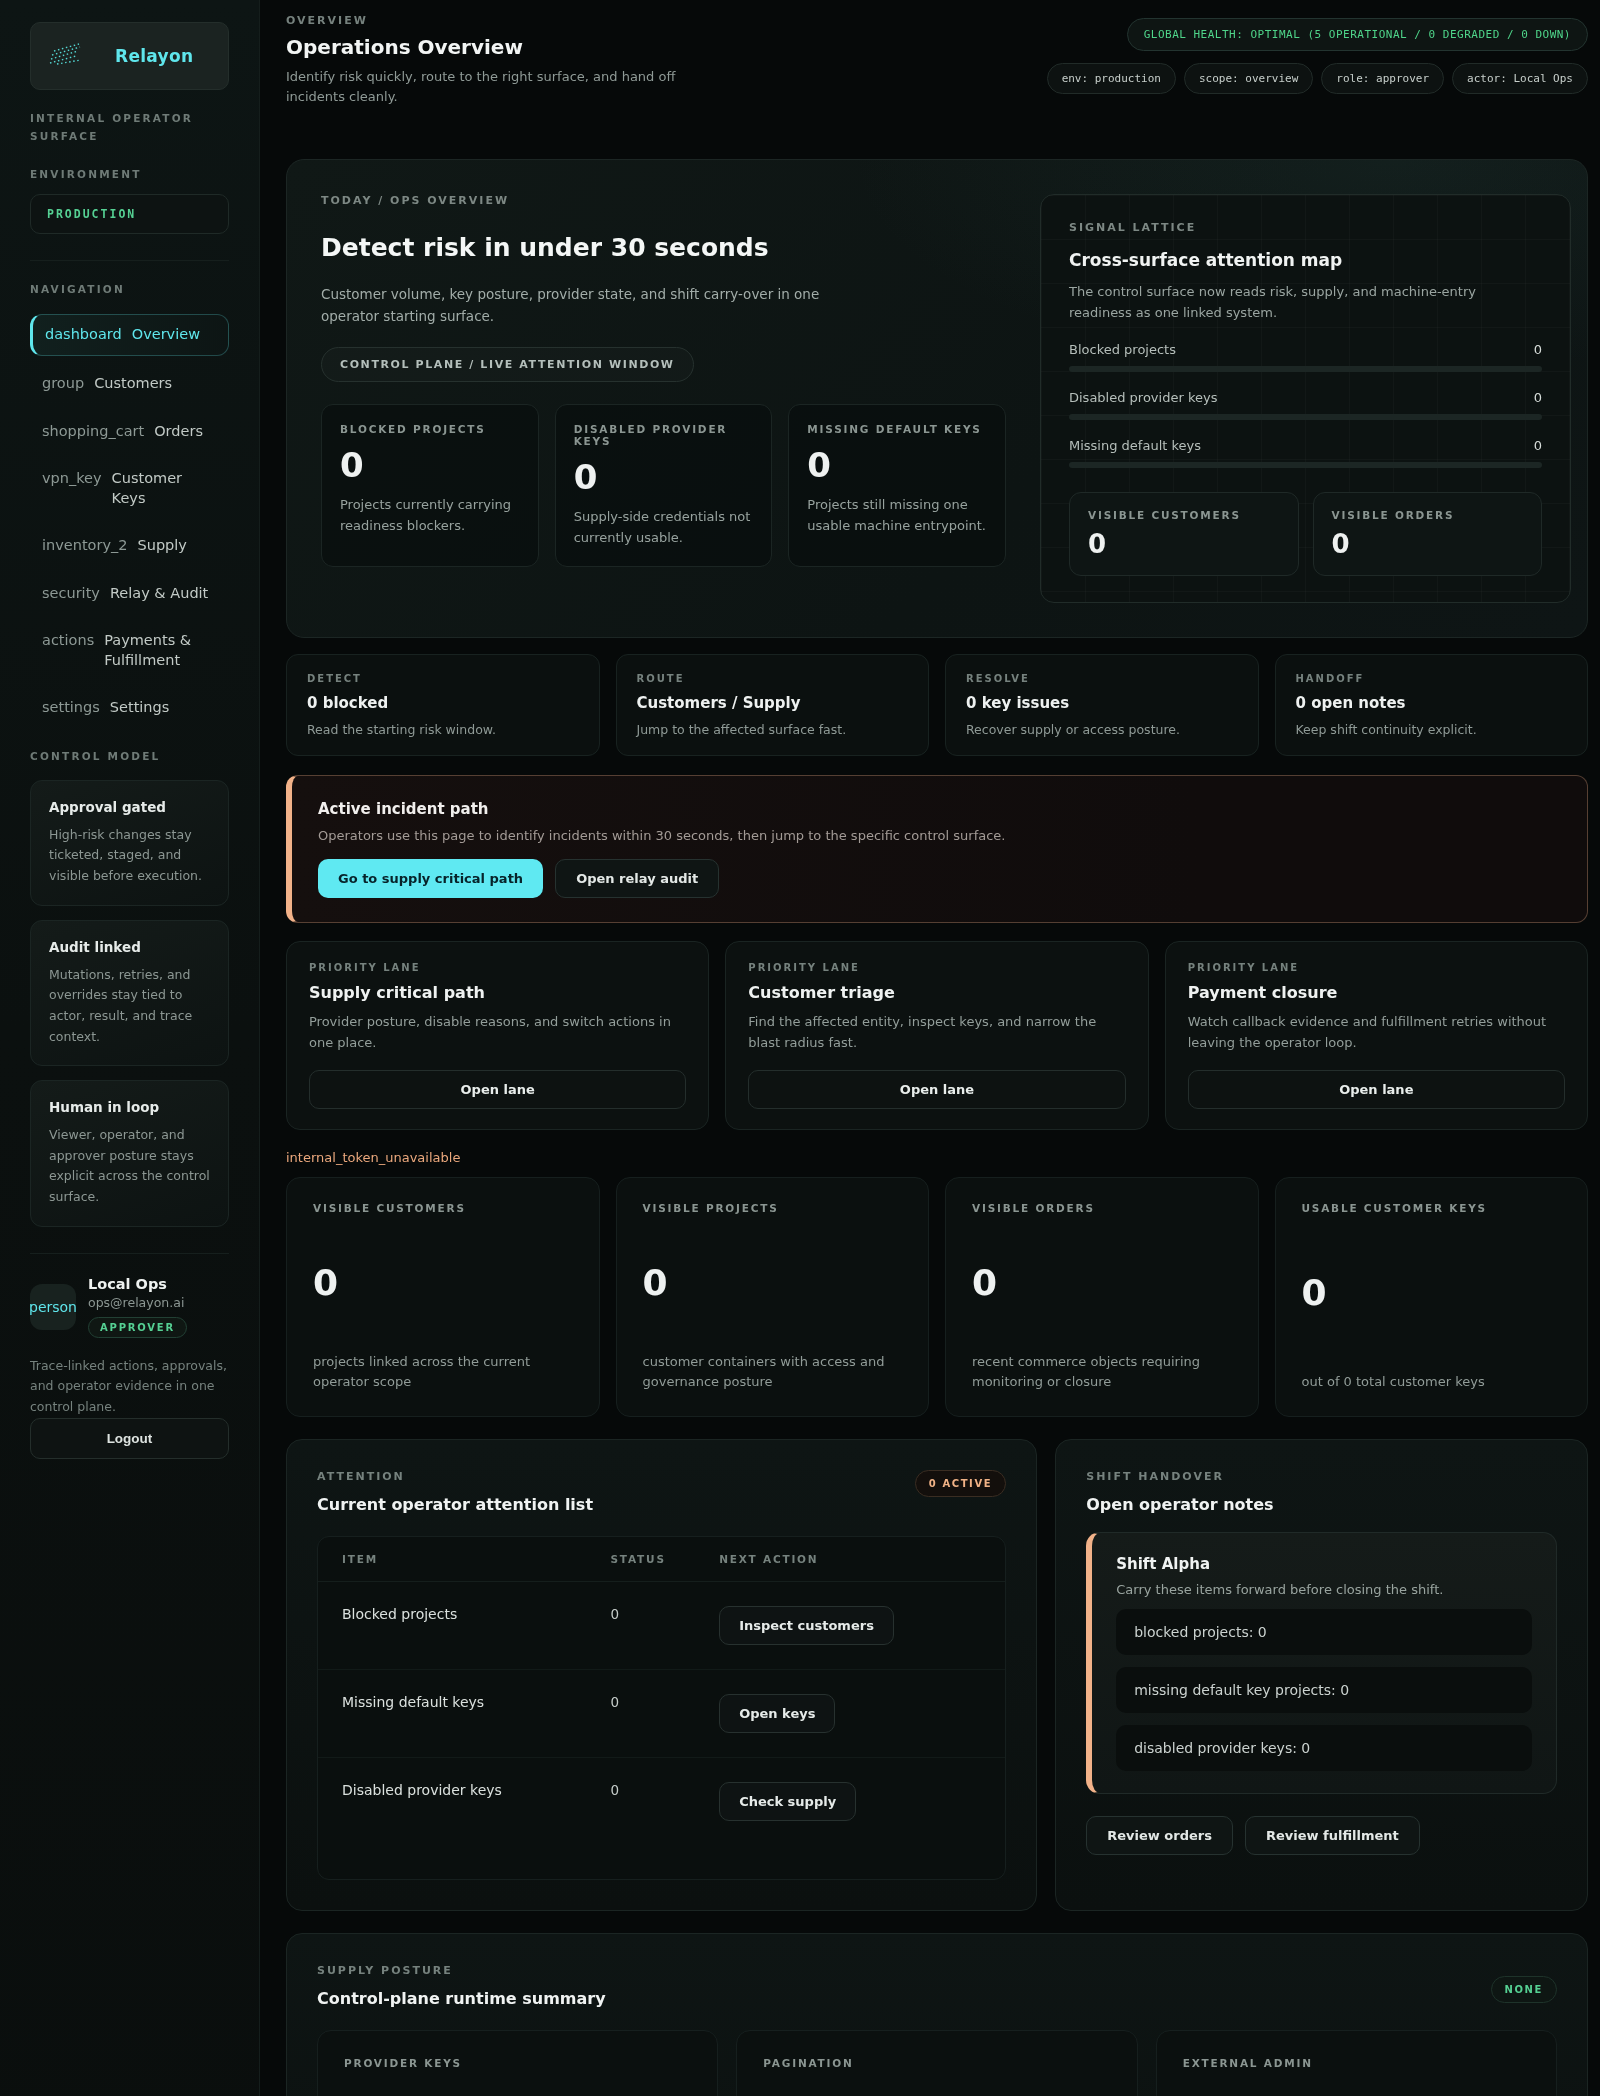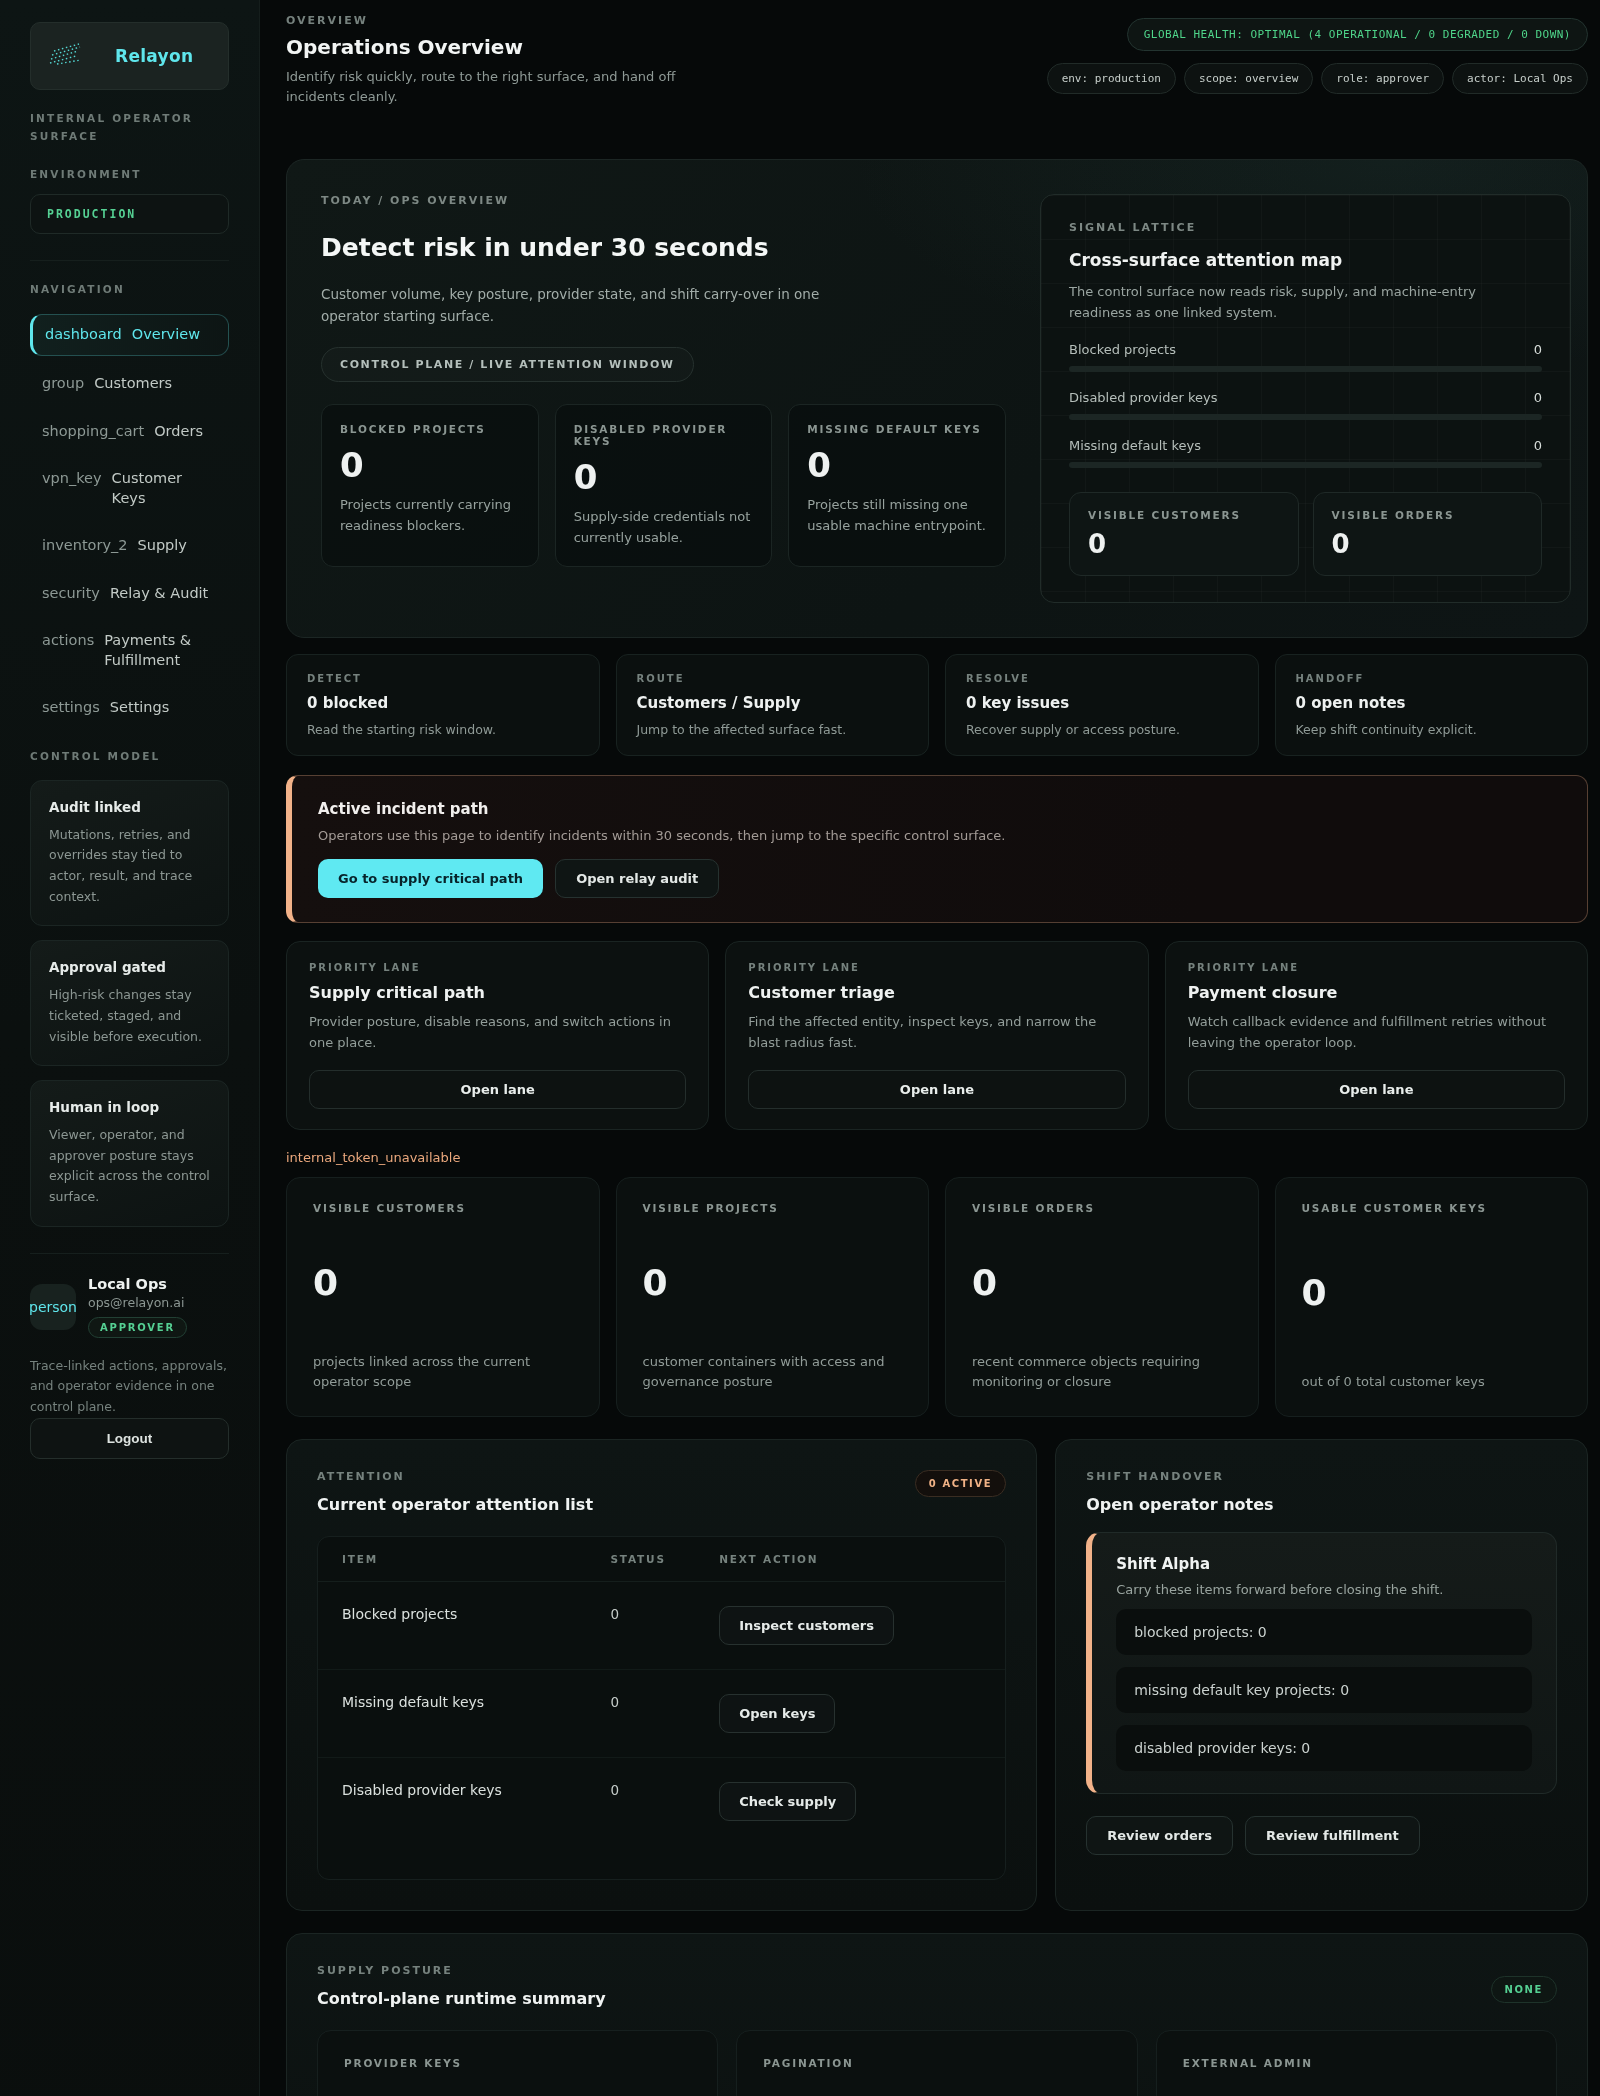--- a/index.html
+++ b/index.html
@@ -302,26 +302,26 @@
       </div>
       <div class="nav-item">
         <span class="nav-icon-text">settings</span>
         <span class="nav-label">Settings</span>
       </div>
     </nav>
 
     <div class="side-eyebrow">CONTROL MODEL</div>
 
     <div class="ctl-card">
+      <div class="ctl-title">Approval gated</div>
+      <div class="ctl-body">High-risk changes stay ticketed, staged, and visible before execution.</div>
+    </div>
+    <div class="ctl-card">
       <div class="ctl-title">Audit linked</div>
       <div class="ctl-body">Mutations, retries, and overrides stay tied to actor, result, and trace context.</div>
-    </div>
-    <div class="ctl-card">
-      <div class="ctl-title">Approval gated</div>
-      <div class="ctl-body">High-risk changes stay ticketed, staged, and visible before execution.</div>
     </div>
     <div class="ctl-card">
       <div class="ctl-title">Human in loop</div>
       <div class="ctl-body">Viewer, operator, and approver posture stays explicit across the control surface.</div>
     </div>
 
     <div class="side-divider"></div>
 
     <div class="user-row">
       <div class="avatar">person</div>
@@ -337,21 +337,21 @@
 
   <main class="main">
 
     <div class="topbar">
       <div>
         <div class="page-eyebrow">OVERVIEW</div>
         <h1 class="page-title">Operations Overview</h1>
         <p class="page-sub">Identify risk quickly, route to the right surface, and hand off incidents cleanly.</p>
       </div>
       <div class="topbar-right">
-        <div class="health-badge mono">GLOBAL HEALTH: OPTIMAL (4 OPERATIONAL / 0 DEGRADED / 0 DOWN)</div>
+        <div class="health-badge mono">GLOBAL HEALTH: OPTIMAL (5 OPERATIONAL / 0 DEGRADED / 0 DOWN)</div>
         <div class="chip-row">
           <span class="chip mono">env: production</span>
           <span class="chip mono">scope: overview</span>
           <span class="chip mono">role: approver</span>
           <span class="chip mono">actor: Local Ops</span>
         </div>
       </div>
     </div>
 
     <section class="hero">

